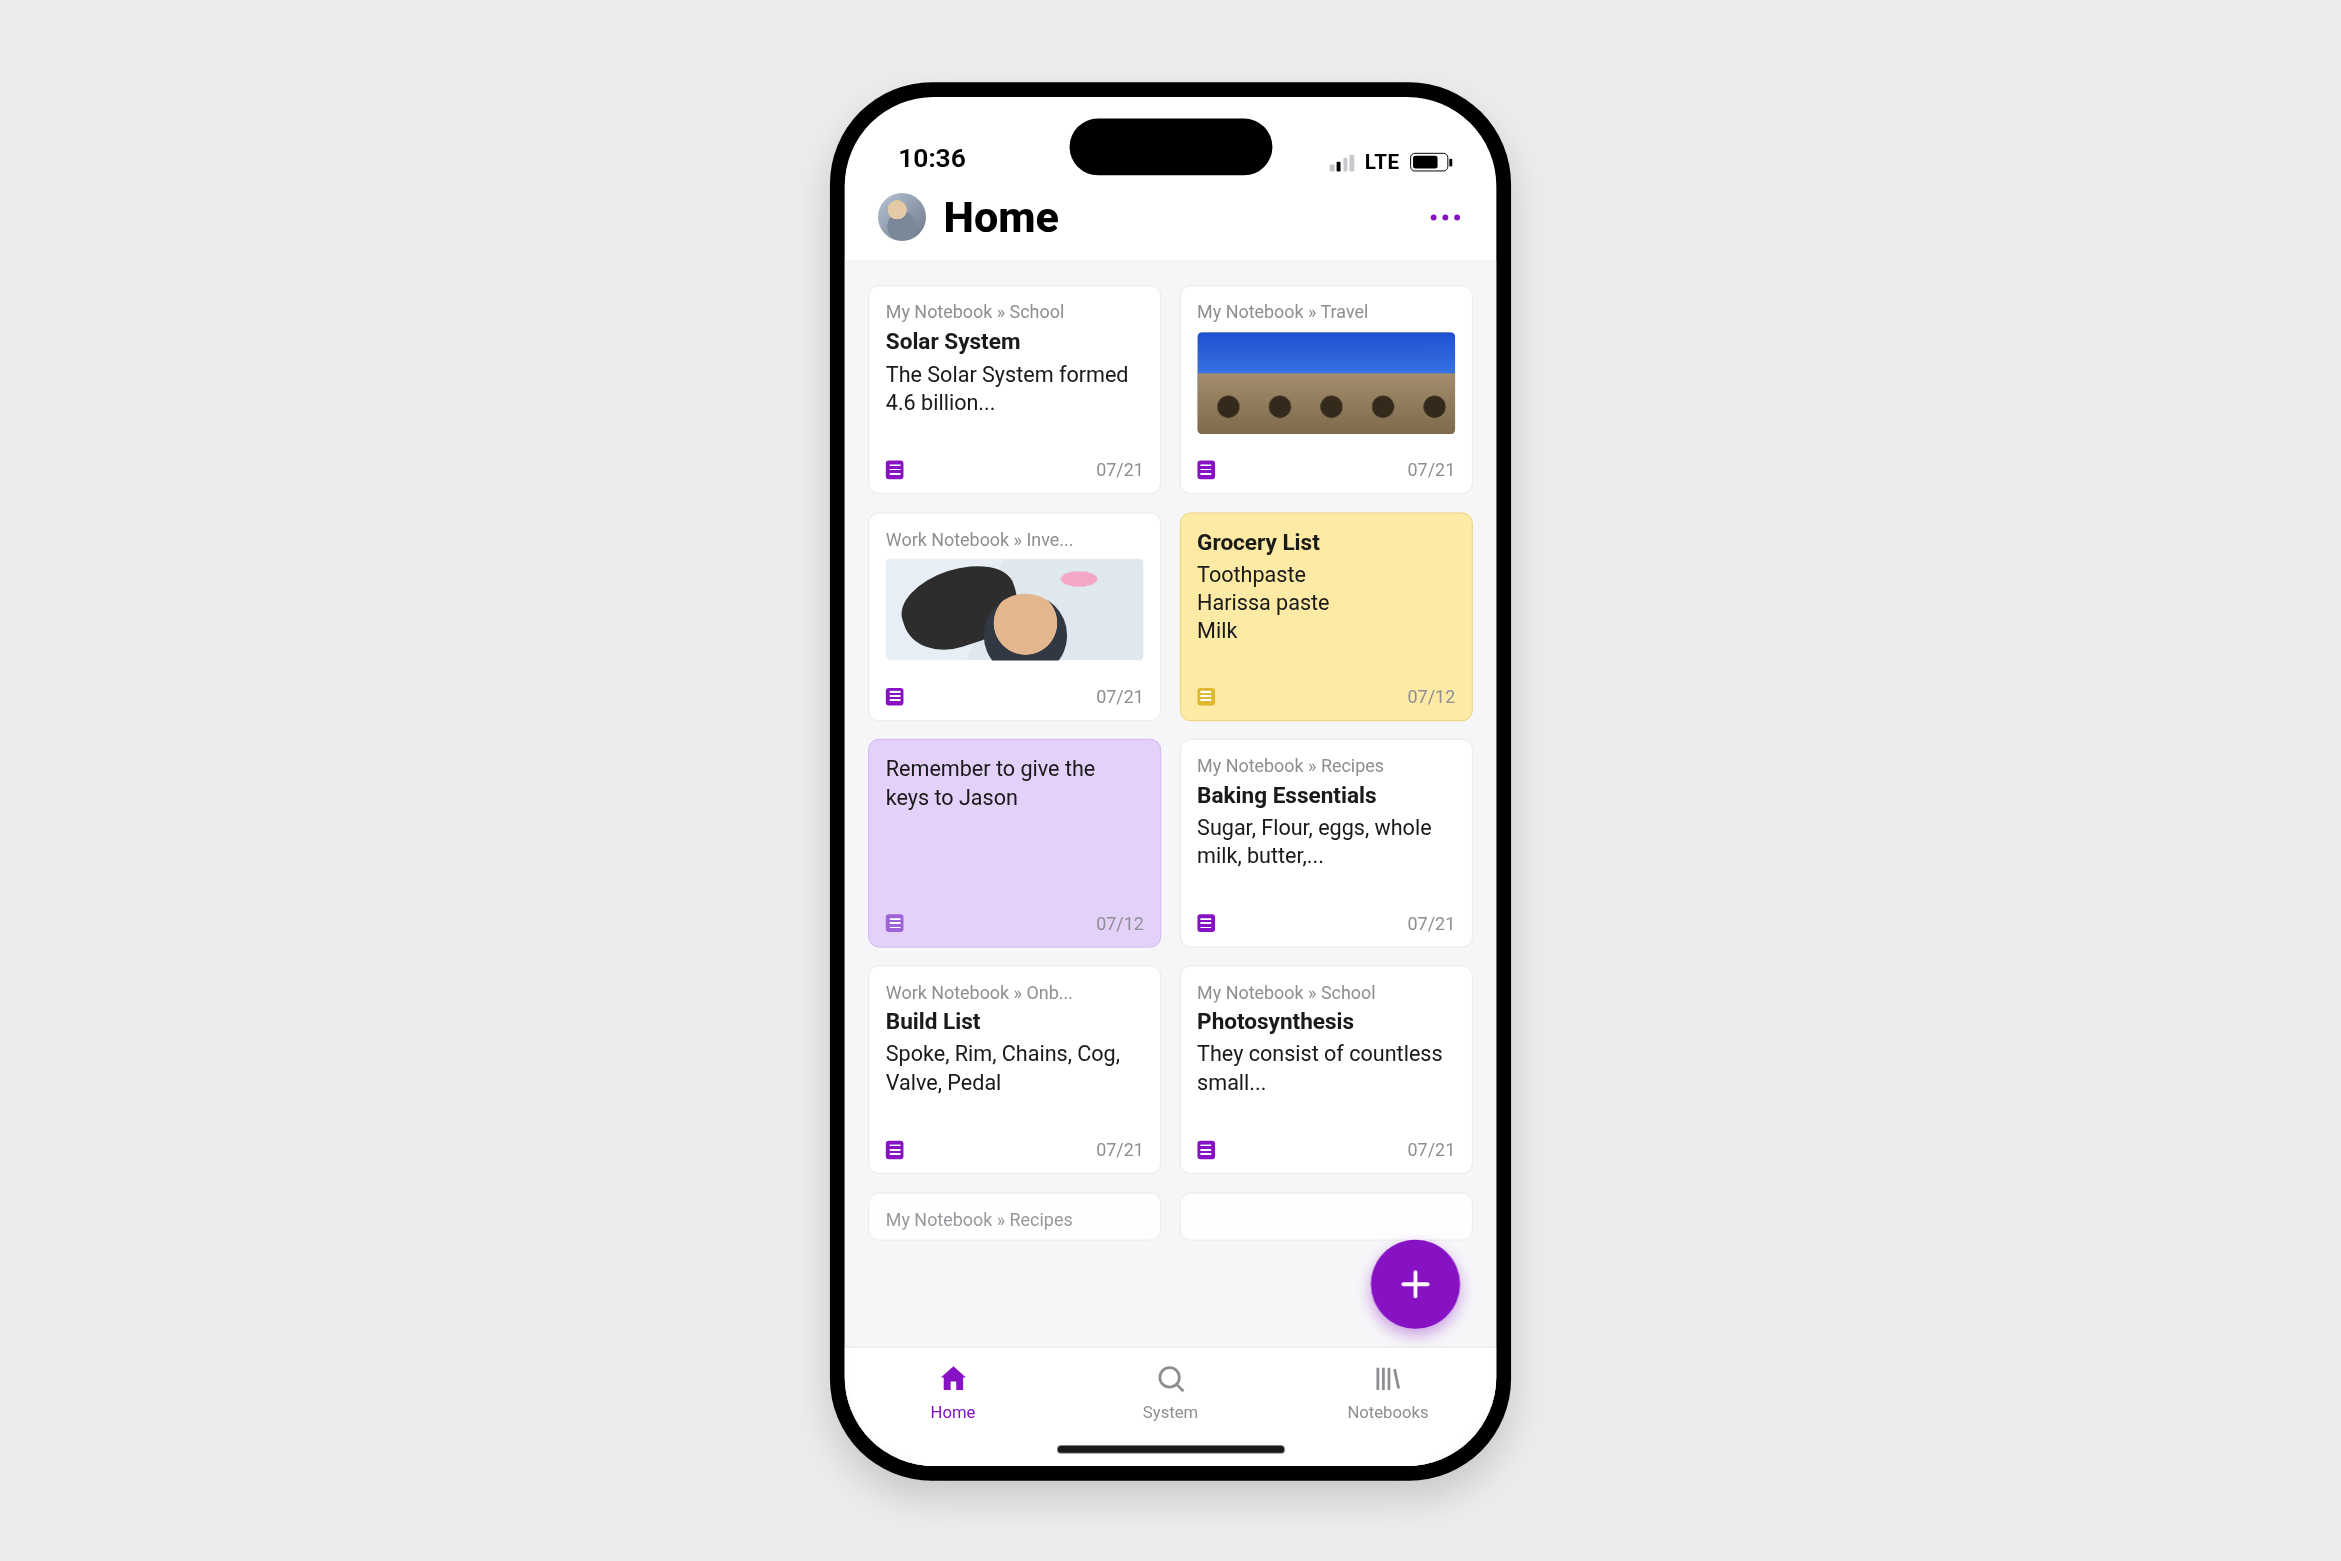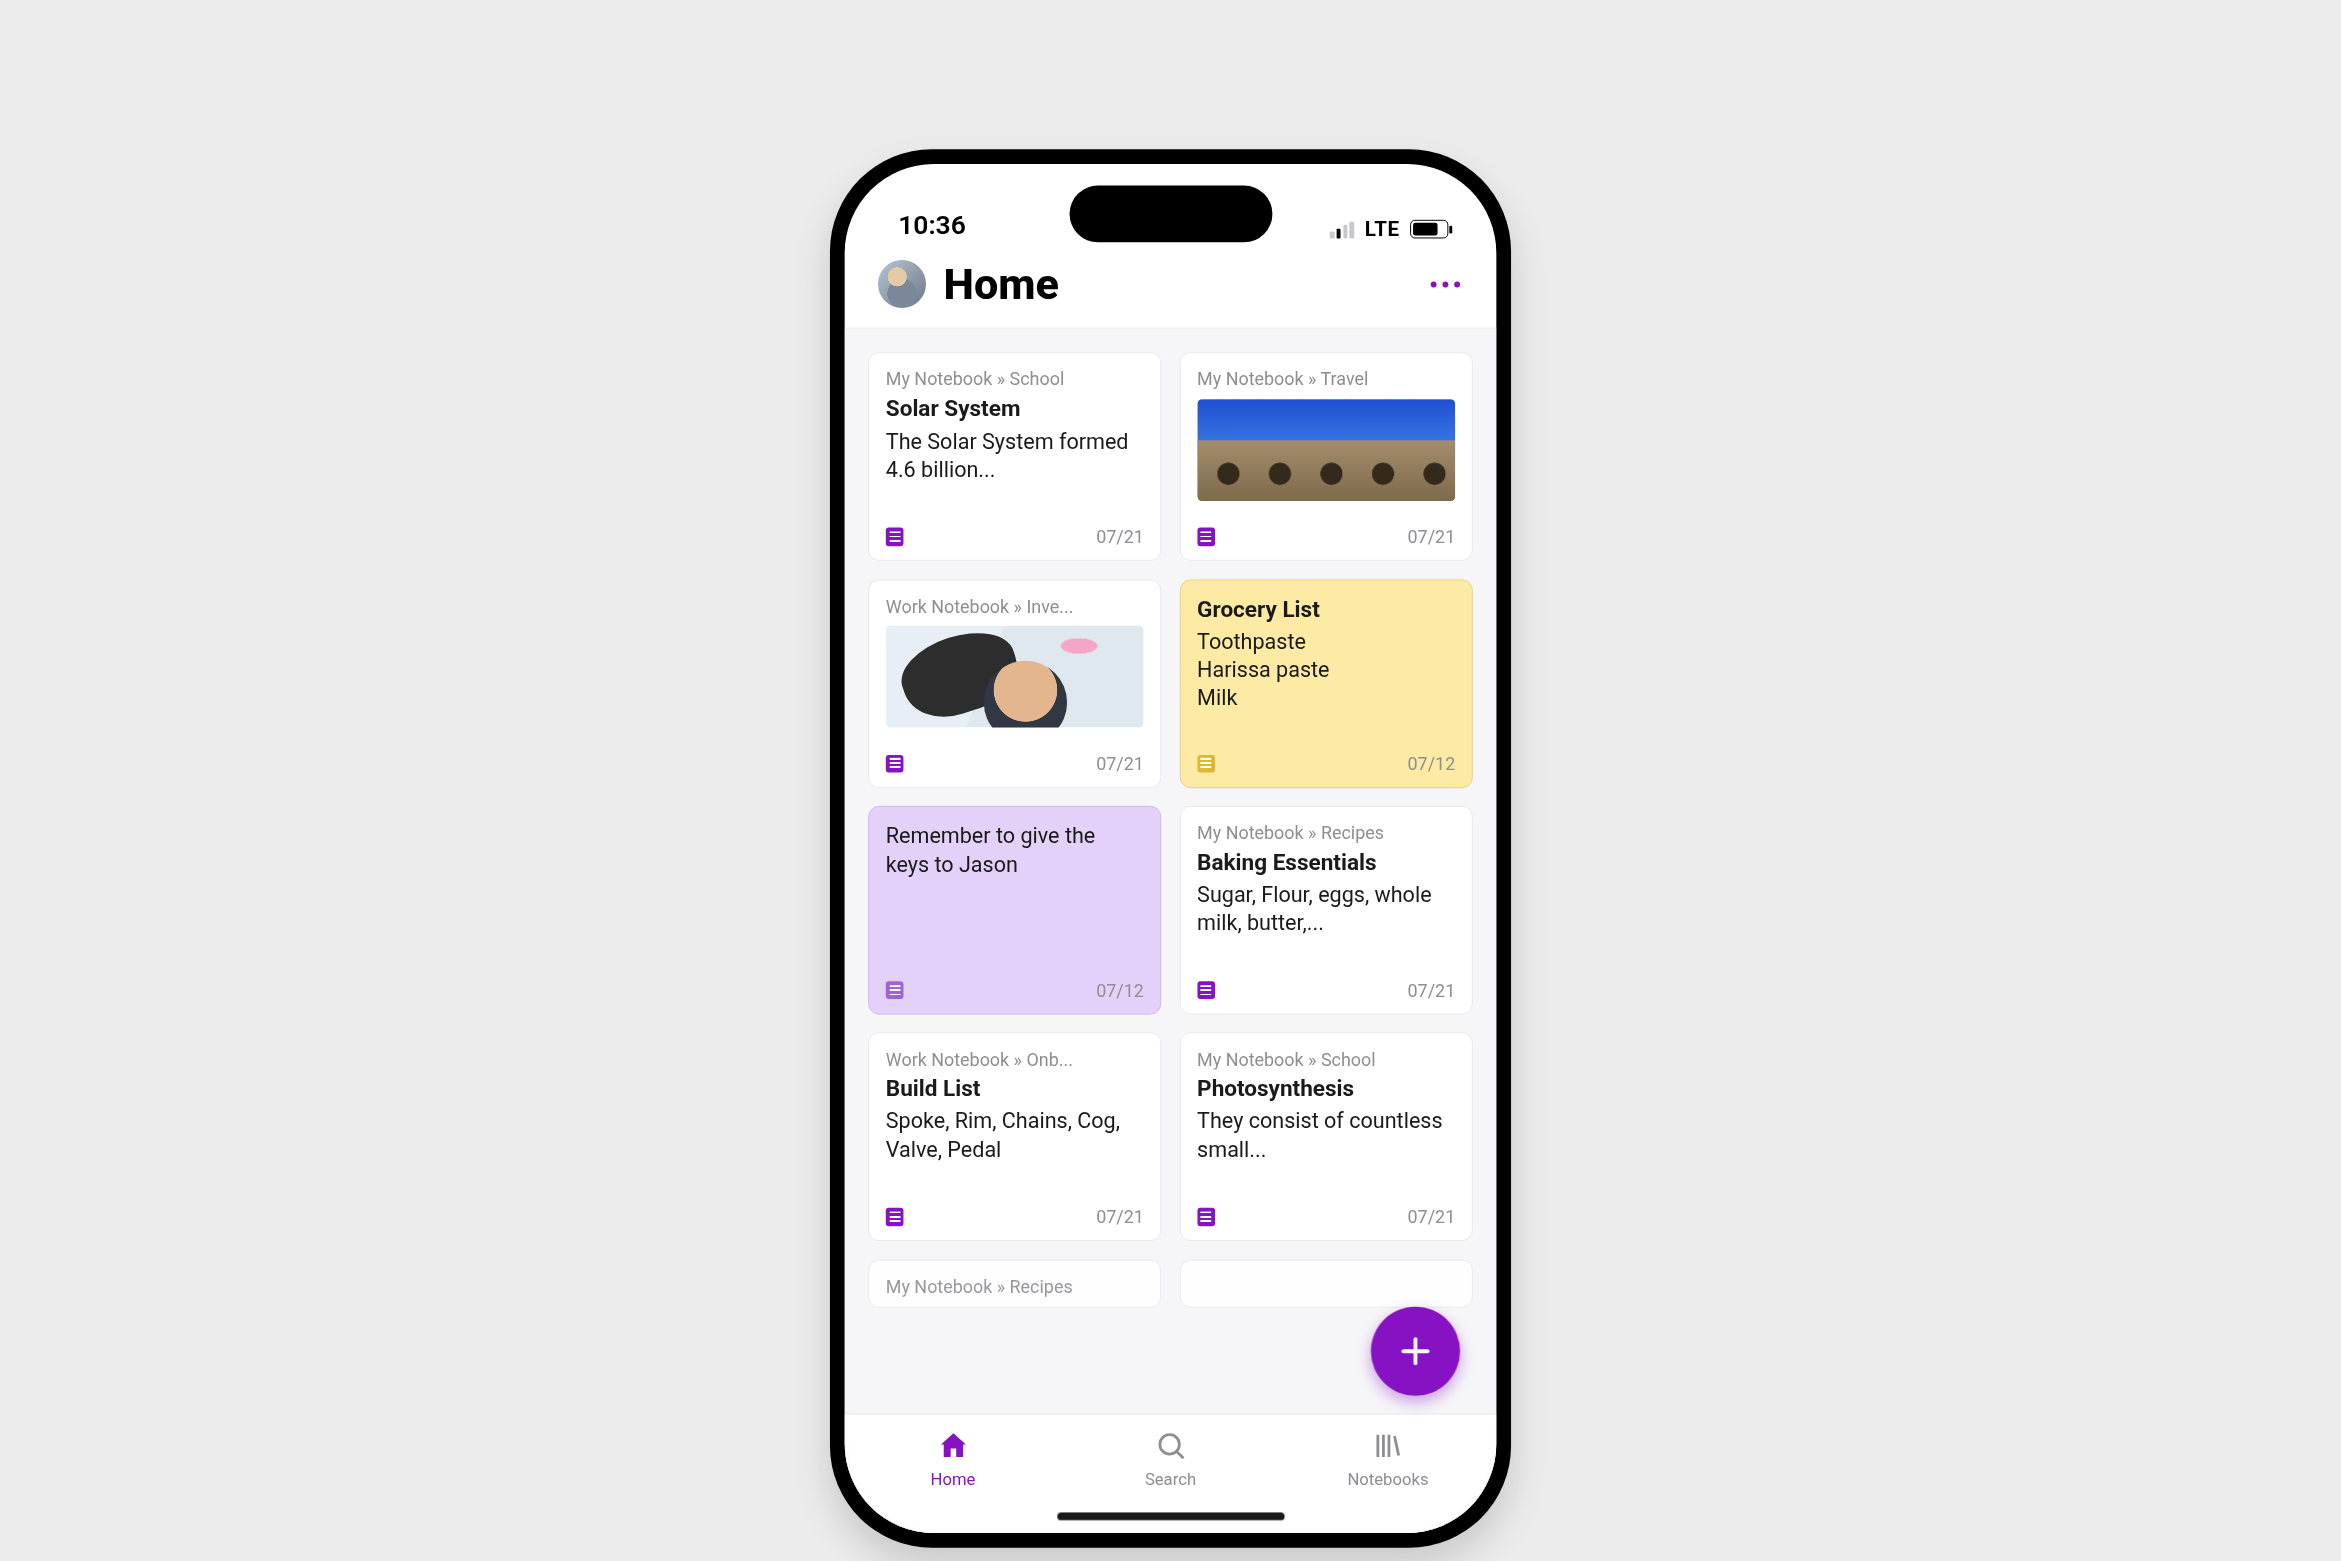--- a/index.html
+++ b/index.html
@@ -19,21 +19,21 @@
     margin:0;
     background:var(--bg);
     min-height:1562px;
     display:flex;
     align-items:flex-start;
     justify-content:center;
     font-family:-apple-system,BlinkMacSystemFont,"Segoe UI",Roboto,sans-serif;
   }
   .stage{
     width:2342px;height:1562px;
-    display:flex;align-items:flex-end;justify-content:center;
+    display:flex;align-items:center;justify-content:center;
   }
   
   .phone{
     width:695px;height:1427px;
     transform:scale(.98);
     background:var(--phone-black);
     border-radius:104px;
     padding:14.6px;
     box-shadow:var(--shadow);
     position:relative;
@@ -314,21 +314,21 @@
             <span><svg viewBox="0 0 24 24" fill="currentColor">
                 <path d="M12 3l9 8h-2v9h-5v-6h-4v6H5v-9H3z"></path>
               </svg></span>
             <span class="lbl">Home</span>
           </div>
           <div class="tab">
             <span><svg viewBox="0 0 24 24" fill="none" stroke="currentColor" stroke-width="2">
                 <circle cx="11" cy="11" r="7"></circle>
                 <line x1="21" y1="21" x2="16" y2="16"></line>
               </svg></span>
-            <span class="lbl">Search</span>
+            <span class="lbl">System</span>
           </div>
           <div class="tab">
             <span><svg viewBox="0 0 24 24" fill="none" stroke="currentColor" stroke-width="2">
                 <path d="M5 4v16"></path>
                 <path d="M9 4v16"></path>
                 <path d="M13 4v16"></path>
                 <path d="M17 5l3 14"></path>
               </svg></span>
             <span class="lbl">Notebooks</span>
           </div>

